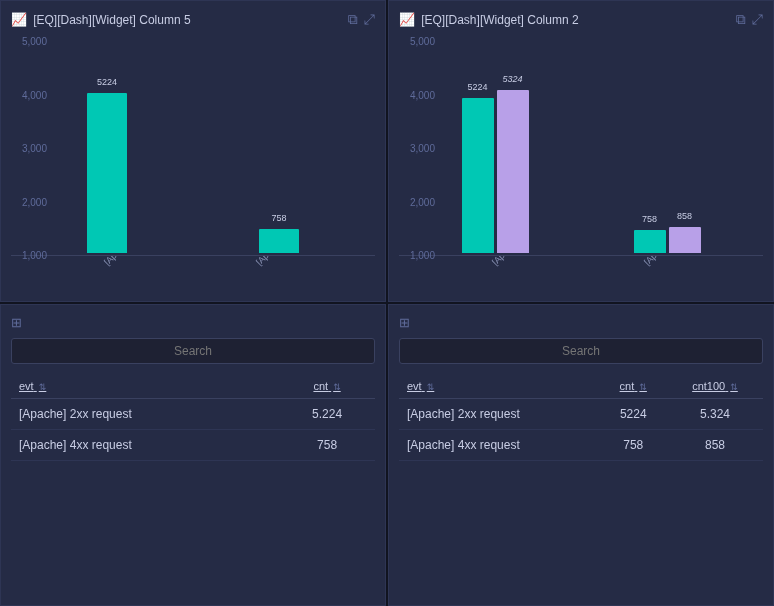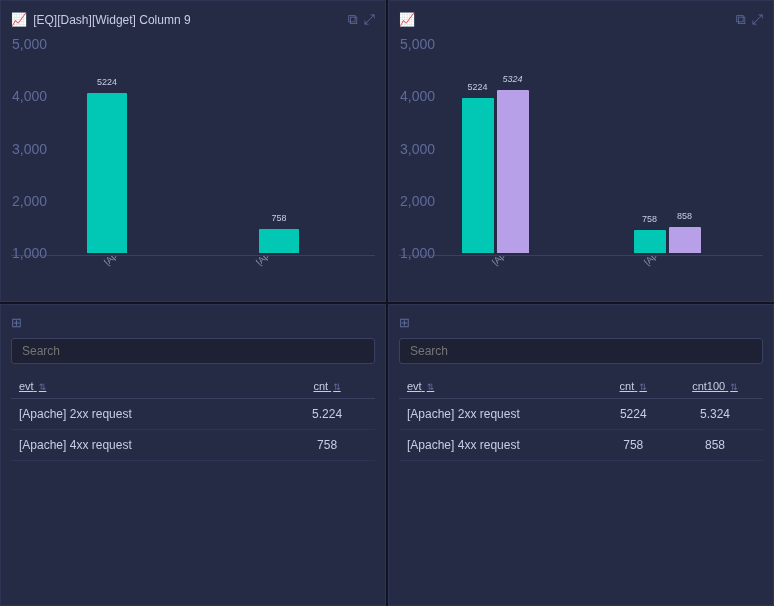--- a/index.html
+++ b/index.html
@@ -73,21 +73,21 @@
       position: absolute;
       left: 0;
       top: 0;
       bottom: 30px;
       width: 40px;
       display: flex;
       flex-direction: column;
       justify-content: space-between;
       align-items: flex-end;
       padding-right: 4px;
-      font-size: 14px;
+      font-size: 10px;
       color: #5f6b9a;
     }
 
     .bar-group {
       flex: 1;
       display: flex;
       flex-direction: column;
       align-items: center;
       justify-content: flex-end;
       padding: 0 15px;
@@ -134,20 +134,21 @@
     
     .search-box {
       background: #1e2133;
       border: 1px solid #3a4160;
       border-radius: 3px;
       padding: 5px 10px;
       color: #8891b4;
       font-size: 12px;
       margin-bottom: 10px;
       width: 100%;
+      text-align: center;
     }
 
     .table-container {
       flex: 1;
       overflow: auto;
     }
 
     table {
       width: 100%;
       border-collapse: collapse;
@@ -212,21 +213,21 @@
   </style>
 </head>
 <body>
 
 <div class="dashboard">
 
   <div class="panel">
     <div class="panel-header">
       <div class="panel-title-group">
         <span class="panel-icon">📈</span>
-        <span class="panel-title">[EQ][Dash][Widget] Column 9</span>
+        <span class="panel-title">[EQ][Dash][Widget] Column 5</span>
       </div>
       <div class="panel-actions">
         <span>⧉</span>
         <span>⤢</span>
       </div>
     </div>
     <div class="chart-wrapper">
       <div class="axis-and-bars">
         <div class="y-axis">
           <span>5,000</span>
@@ -265,20 +266,21 @@
           <span style="font-size:9px; color:#8891b4; transform:rotate(-45deg); transform-origin:top left; white-space:nowrap; display:inline-block; margin-top:4px; margin-left:15px;">[Apache] 4xx request</span>
         </div>
       </div>
     </div>
   </div>
 
   <div class="panel">
     <div class="panel-header">
       <div class="panel-title-group">
         <span class="panel-icon">📈</span>
+        <span class="panel-title">[EQ][Dash][Widget] Column 2</span>
       </div>
       <div class="panel-actions">
         <span>⧉</span>
         <span>⤢</span>
       </div>
     </div>
     <div class="chart-wrapper">
       <div class="axis-and-bars">
         <div class="y-axis">
           <span>5,000</span>

